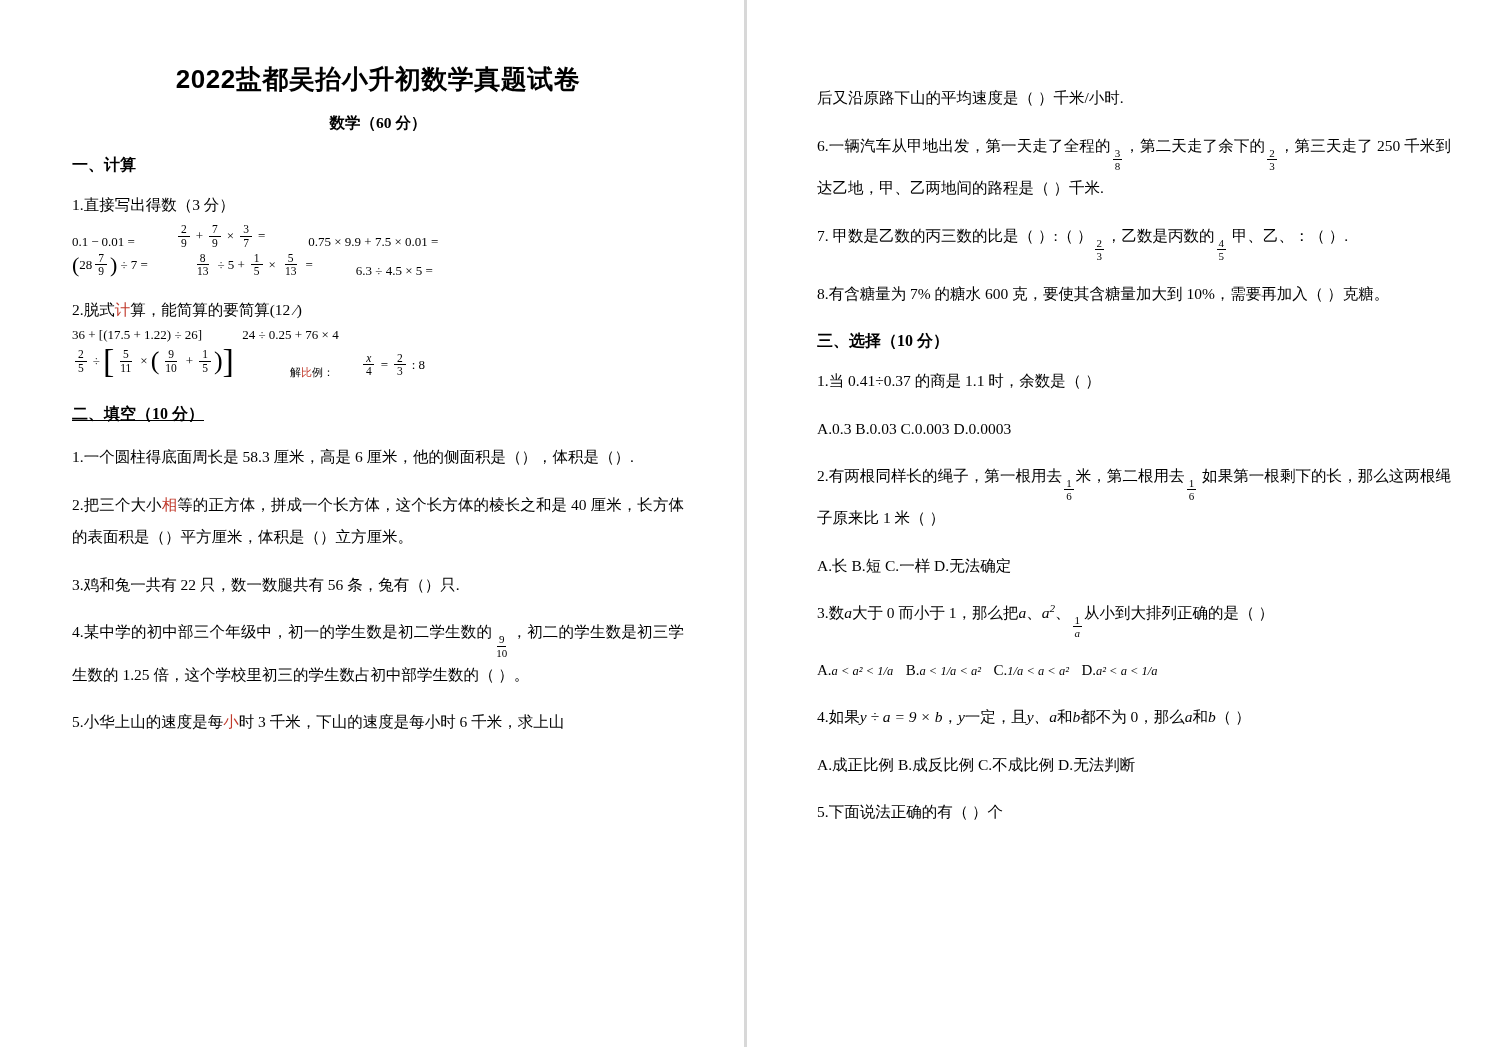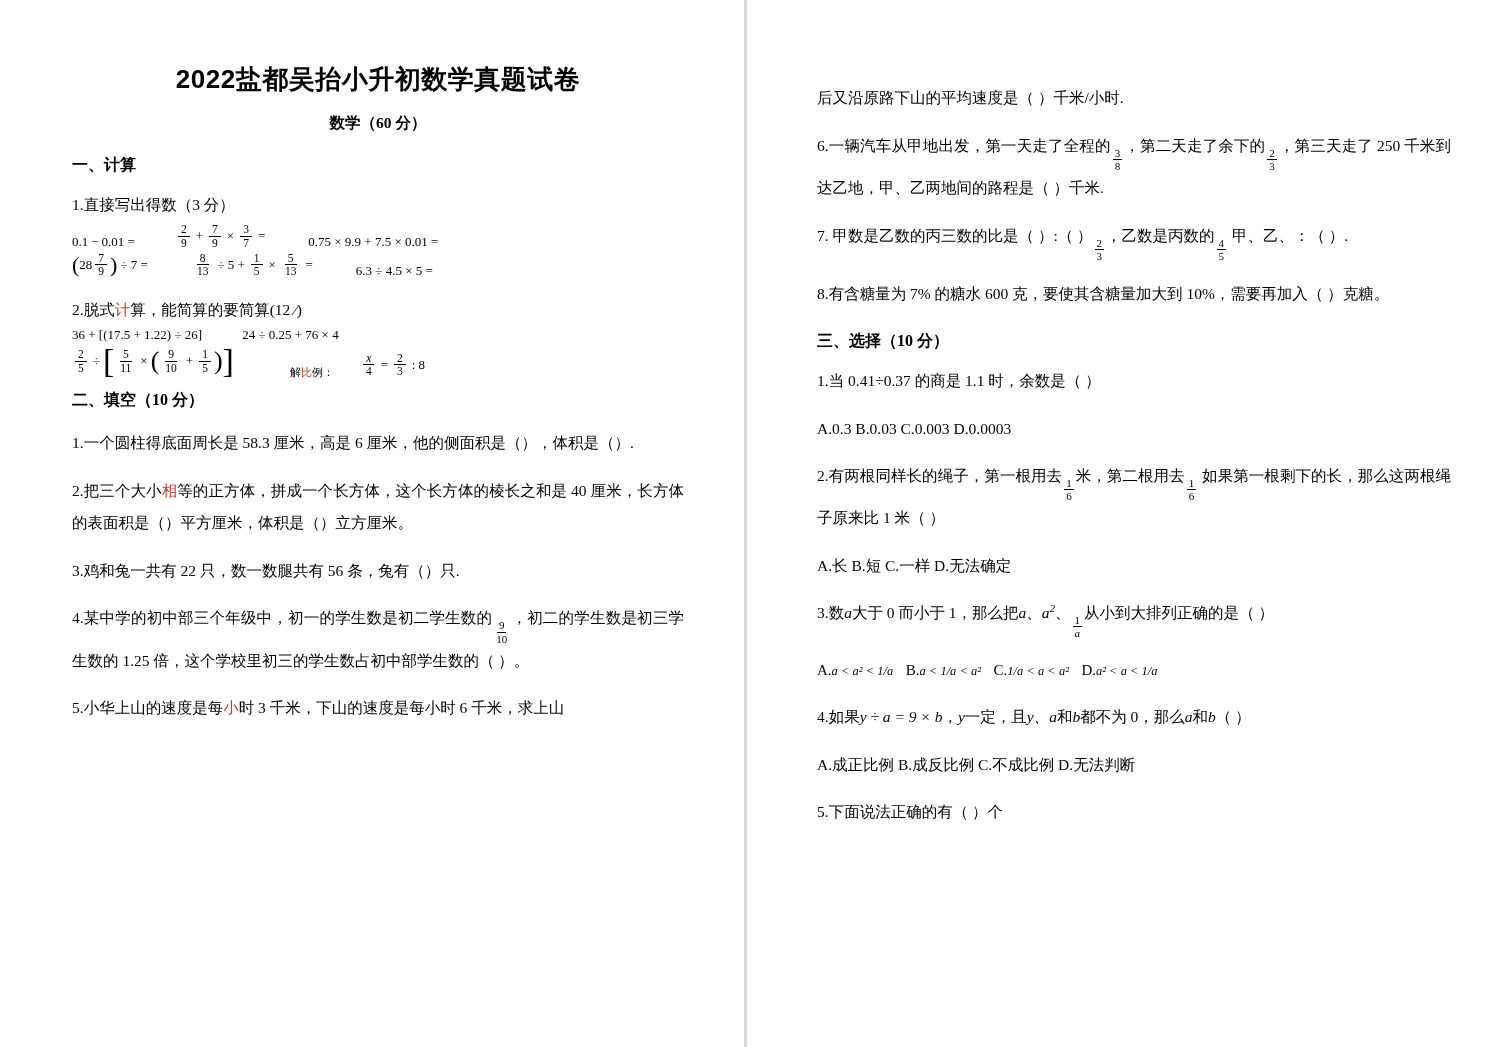--- a/index.html
+++ b/index.html
@@ -243,21 +243,21 @@
           </span>
         <span class="op">=</span>
         <span class="frac">
             <span class="num">2</span>
             <span class="den">3</span>
           </span>
         <span class="op plain">: 8</span>
       </span>
     </div>
 
-    <div class="section-head" style="margin-top:12px;">二、填空（10 分）</div>
+    <div class="section-head" style="margin-top:26px;text-decoration:underline;">二、填空（10 分）</div>
 
     <div class="q">1.一个圆柱得底面周长是 58.3 厘米，高是 6 厘米，他的侧面积是（），体积是（）.</div>
 
     <div class="q">
       <span>2.把三个大小</span><span class="hl-red">相</span><span>等的正方体，拼成一个长方体，这个长方体的棱长之和是 40 厘米，长方体的表面积是（）平方厘米，体积是（）立方厘米。</span>
     </div>
 
     <div class="q">3.鸡和兔一共有 22 只，数一数腿共有 56 条，兔有（）只.</div>
 
     <div class="q">

